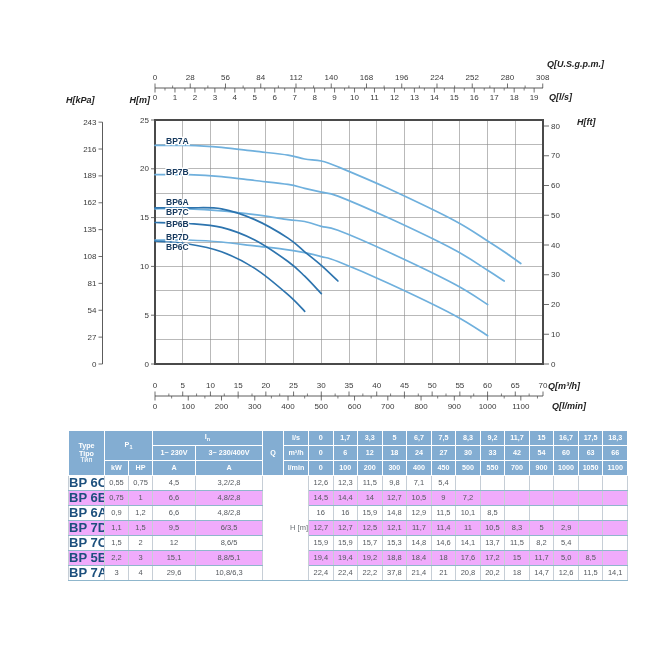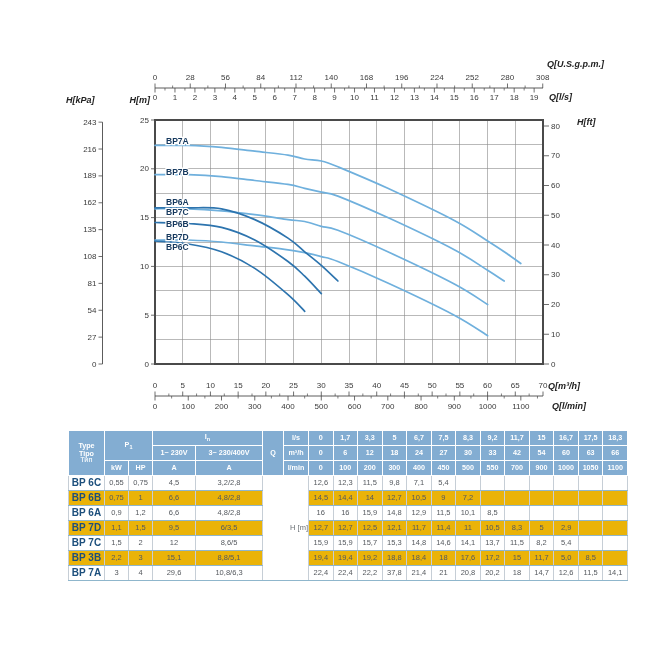--- a/index.html
+++ b/index.html
@@ -11,22 +11,22 @@
   #spec-table th,#spec-table td{padding:0;margin:0;text-align:center;vertical-align:middle;
         height:14px;line-height:1.05;overflow:hidden;white-space:nowrap;}
   #spec-table thead th{background:#83add2;color:#fff;border:1px solid #fff;
         font-size:7.2px;font-weight:bold;}
   #spec-table thead th.type-h span{display:block;}
   #spec-table thead th .dim{opacity:.8;font-size:6.6px;}
   #spec-table sub{font-size:5.5px;vertical-align:-2px;}
   #spec-table tbody td{font-size:7.5px;color:#55595e;background:#fff;
         border-bottom:1px solid #8fb6cc;border-right:1px solid #c6ced6;}
   #spec-table tbody td:first-child{border-left:1px solid #c6ced6;}
-  #spec-table tbody tr.alt td{background:#eab308;}
-  #spec-table tbody td.type-cell{font-weight:bold;color:#1c4f7c;font-size:10px;}
+  #spec-table tbody tr.alt td{background:#f0abfc;}
+  #spec-table tbody td.type-cell{font-weight:bold;color:#1c4f7c;font-size:13px;}
   #spec-table tbody td.hm-cell{background:#fff;color:#6a6f74;text-align:right;}
 </style>
 </head>
 <body>
 
 <div class="page">
 
   <svg id="chart" width="650" height="428" viewBox="0 0 650 428">
       <g shape-rendering="crispEdges">
         <line x1="182.71428571428572" y1="120" x2="182.71428571428572" y2="364" stroke="#8a8a8a" stroke-width="0.6"></line>
@@ -494,21 +494,21 @@
           <td>14,6</td>
           <td>14,1</td>
           <td>13,7</td>
           <td>11,5</td>
           <td>8,2</td>
           <td>5,4</td>
           <td></td>
           <td></td>
         </tr>
         <tr class="alt">
-          <td class="type-cell">BP 3B</td>
+          <td class="type-cell">BP 5B</td>
           <td>2,2</td>
           <td>3</td>
           <td>15,1</td>
           <td>8,8/5,1</td>
           <td>19,4</td>
           <td>19,4</td>
           <td>19,2</td>
           <td>18,8</td>
           <td>18,4</td>
           <td>18</td>

